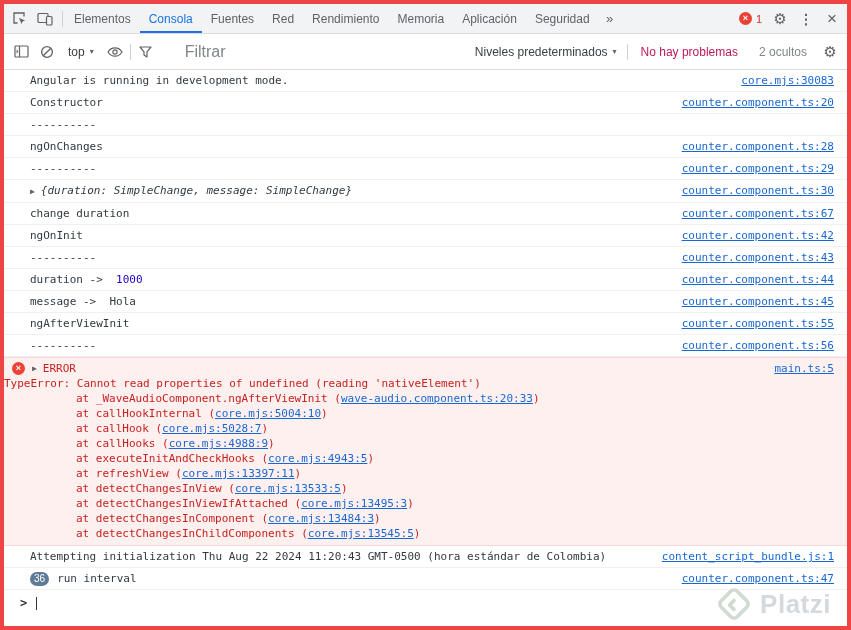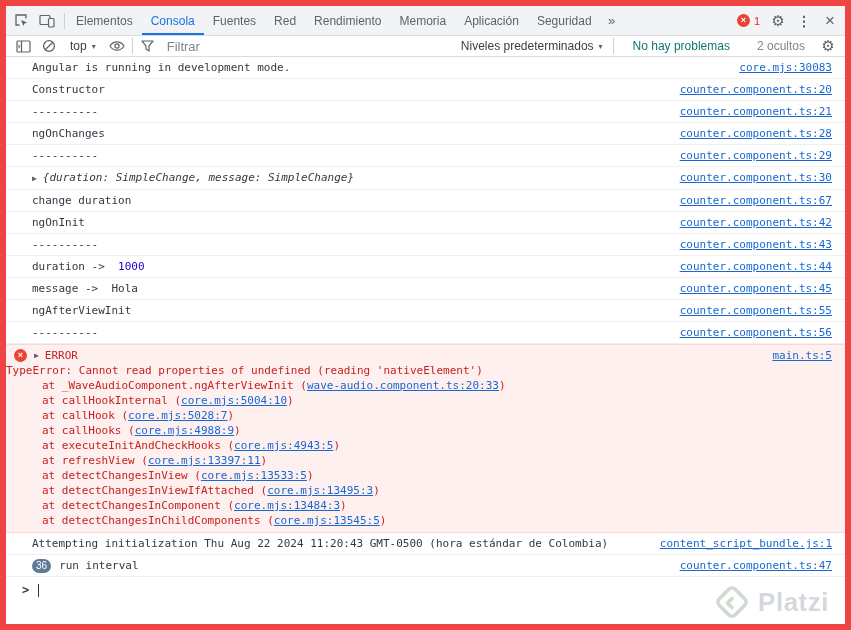--- a/index.html
+++ b/index.html
@@ -1,19 +1,19 @@
 <!DOCTYPE html>
 <html><head>
 <meta charset="utf-8">
 <style>
   * { box-sizing: border-box; }
   html, body { margin: 0; padding: 0; background: #fff; }
   .devtools {
     width: 851px; height: 630px;
-    border: 6px solid #ef4444;
+    border: 4px solid #ef4444;
     background: #fff;
     position: relative;
     overflow: hidden;
     font-family: "Liberation Sans", sans-serif;
   }
 
   
   .tabbar {
     height: 30px; background: #f1f3f4;
     display: flex; align-items: stretch;
@@ -38,37 +38,37 @@
     background: #ea4335; color: #fff;
     font-size: 9px; line-height: 13px; text-align: center; font-weight: bold;
   }
   .err-count { color: #d93025; font-size: 11px; }
   .glyph-gear { font-size: 15px; }
   .glyph-kebab { font-size: 14px; font-weight: bold; }
   .glyph-close { font-size: 17px; }
 
   
   .toolbar {
-    height: 21px; background: #fff;
+    height: 36px; background: #fff;
     display: flex; align-items: center;
     border-bottom: 1px solid #dadce0;
     font-size: 12px; color: #3c4043;
     padding: 0 4px;
   }
   .toolbar .tb-icon { height: 26px; }
   .dropdown { display: flex; align-items: center; gap: 5px; padding: 0 8px; white-space: nowrap; }
   .dd-arrow { font-size: 8px; color: #5f6368; }
   .filter-box { display: flex; align-items: center; gap: 4px; }
   .filter-input {
-    border: none; outline: none; font-size: 13px; width: 220px;
-    font-family: "Liberation Sans", sans-serif; color: #202124; background: transparent;
+    border: none; outline: none; font-size: 16px; width: 220px;
+    font-family: "Liberation Sans", sans-serif; color: #202124; background: transparent; margin-left: 20px;
   }
   .filter-input::placeholder { color: #80868b; }
   .tb-right2 { margin-left: auto; display: flex; align-items: center; }
-  .muted { color: #0f766e; margin: 0 17px; white-space: nowrap; }
+  .muted { color: #be185d; margin: 0 11px; white-space: nowrap; }
   .muted2 { color: #80868b; margin: 0 10px; white-space: nowrap; }
 
   
   .console {
     font-family: "DejaVu Sans Mono", "Liberation Mono", monospace;
     font-size: 11px; color: #303942;
   }
   .row {
     display: flex; align-items: flex-start;
     padding: 3px 0 2px 26px;
@@ -103,21 +103,21 @@
   .error-head { display: flex; align-items: center; padding-left: 8px; line-height: 15px; }
   .err-icon {
     width: 13px; height: 13px; border-radius: 50%; flex: none;
     background: #ea4335; color: #fff;
     font-size: 9px; line-height: 13px; text-align: center; font-weight: bold;
     margin-right: 7px; font-family: "Liberation Sans", sans-serif;
   }
   .err-title { color: #c5221f; }
   .error-head .src-link { margin-left: auto; line-height: 15px; }
   .err-msg { color: #c5221f; line-height: 15px; white-space: pre; }
-  .err-stack { color: #c5221f; padding-left: 36px; line-height: 15px; white-space: pre; }
+  .err-stack { color: #c5221f; padding-left: 36px; line-height: 15px; white-space: pre; margin-left: 36px; }
   .stack-link { color: #1967d2; text-decoration: underline; cursor: pointer; }
 
   
   .prompt { display: flex; align-items: center; padding: 6px 0 4px 16px;
     font-family: "DejaVu Sans Mono", "Liberation Mono", monospace; font-size: 12px; }
   .chev { color: #303942; font-weight: bold; }
   .cursor { width: 1px; height: 13px; background: #303942; margin-left: 9px;
     animation: blink 1.2s steps(2) infinite; }
   @keyframes blink { 50% { opacity: 0; } }
 
@@ -232,21 +232,20 @@
       <div class="row log">
         <span class="row-content"><span>Angular is running in development mode.</span></span>
         <span class="src-link">core.mjs:30083</span>
       </div>
       <div class="row log">
         <span class="row-content"><span>Constructor</span></span>
         <span class="src-link">counter.component.ts:20</span>
       </div>
       <div class="row log">
         <span class="row-content"><span>----------</span></span>
-        <span class="src-link">counter.component.ts:21</span>
       </div>
       <div class="row log">
         <span class="row-content"><span>ngOnChanges</span></span>
         <span class="src-link">counter.component.ts:28</span>
       </div>
       <div class="row log">
         <span class="row-content"><span>----------</span></span>
         <span class="src-link">counter.component.ts:29</span>
       </div>
       <div class="row object">

